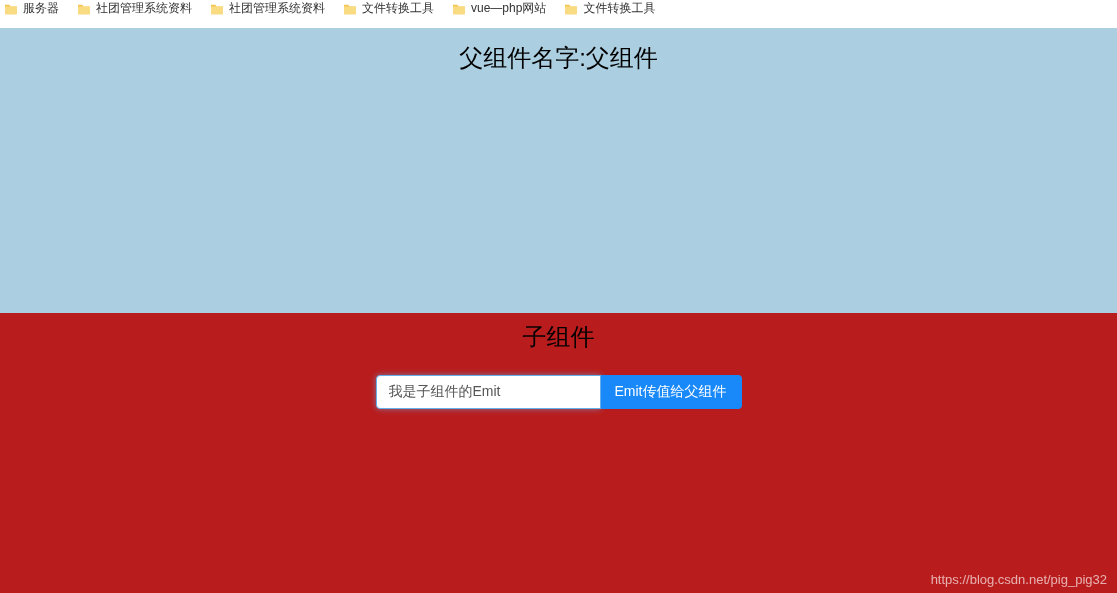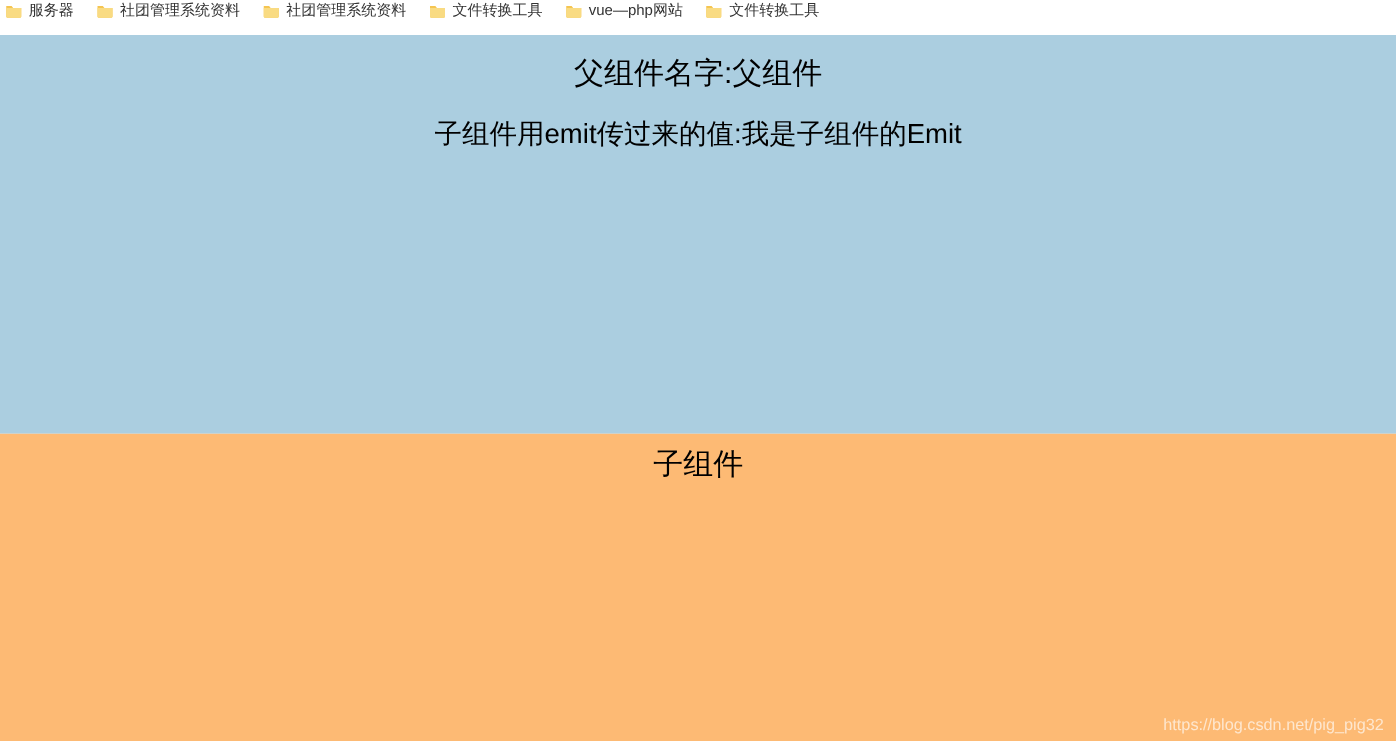--- a/index.html
+++ b/index.html
@@ -35,38 +35,38 @@
       height: 12px;
       display: inline-block;
     }
     .folder-icon svg {
       width: 100%;
       height: 100%;
       display: block;
     }
     .parent-panel {
       background: #abcee0;
-      height: 319px;
+      height: 285px;
       width: 100%;
       text-align: center;
       padding-top: 14px;
     }
     .parent-panel h2 {
       font-size: 24px;
       font-weight: normal;
       color: #000;
       margin-bottom: 18px;
     }
     .parent-panel h3 {
       font-size: 22px;
       font-weight: normal;
       color: #000;
     }
     .child-panel {
-      background: #fdba74;
+      background: #b91c1c;
       height: 280px;
       width: 100%;
       text-align: center;
       padding-top: 8px;
     }
     .child-panel h2 {
       font-size: 24px;
       font-weight: normal;
       color: #000;
       margin-bottom: 22px;
@@ -164,20 +164,23 @@
           <path fill="#f5c551" d="M1 2h5l1.5 2H15v8a1 1 0 0 1-1 1H2a1 1 0 0 1-1-1V2z"></path>
           <path fill="#f9db82" d="M1 4h14v8a1 1 0 0 1-1 1H2a1 1 0 0 1-1-1V4z"></path>
         </svg>
     </span>
     <span>文件转换工具</span>
   </div>
 </div>
 
 <div class="parent-panel">
   <h2>父组件名字:父组件</h2>
-  <h3>子组件用emit传过来的值:我是子组件的Emit</h3>
 </div>
 
 <div class="child-panel">
   <h2>子组件</h2>
+  <div class="input-group">
+    <input type="text" class="text-input" value="我是子组件的Emit" style="">
+    <button class="emit-button">Emit传值给父组件</button>
+  </div>
 </div>
 
 <div class="watermark">https://blog.csdn.net/pig_pig32</div>
 
 </body></html>

